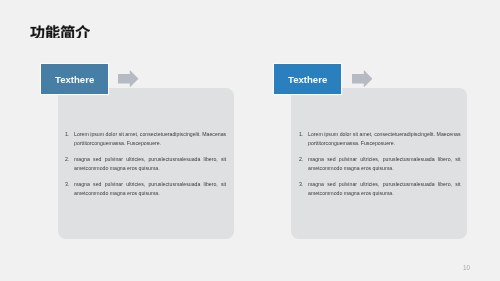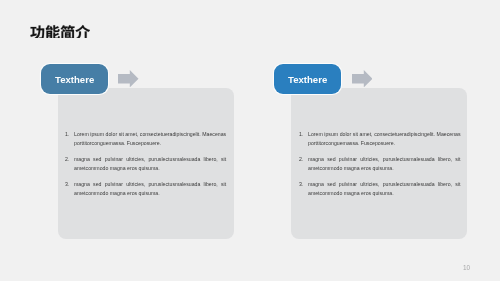--- a/index.html
+++ b/index.html
@@ -13,21 +13,21 @@
 
   .panel{position:absolute;border-radius:8px;background:#dfe0e1;}
   .panel-1{left:57.8px;top:88.4px;width:176px;height:150.7px;}
   .panel-2{left:291.3px;top:88.4px;width:175.5px;height:150.7px;}
 
   .arrow{position:absolute;}
   .arrow-1{left:118px;top:69.8px;}
   .arrow-2{left:351.5px;top:69.8px;}
 
   .btn{position:absolute;width:66.5px;height:30.2px;top:63.5px;
-       border-radius:9px;box-shadow:0 0 0 1.1px #fbfcfc;box-sizing:border-box;
+       border-radius:0;box-shadow:0 0 0 1.1px #fbfcfc;box-sizing:border-box;
        display:flex;align-items:flex-start;justify-content:center;
        color:#fbfdfe;font-weight:bold;font-size:9.6px;line-height:1;letter-spacing:0;}
   .btn-1{left:41px;background:#467ea6;}
   .btn-2{left:274px;background:#2a7fbf;}
   .btn-label{display:block;margin-top:11.7px;line-height:1;will-change:transform;}
 
   .list{position:absolute;top:129.7px;}
   .list-1{left:65.2px;width:161.2px;}
   .list-2{left:298.6px;width:161.5px;}
   .li{position:relative;display:flex;}

